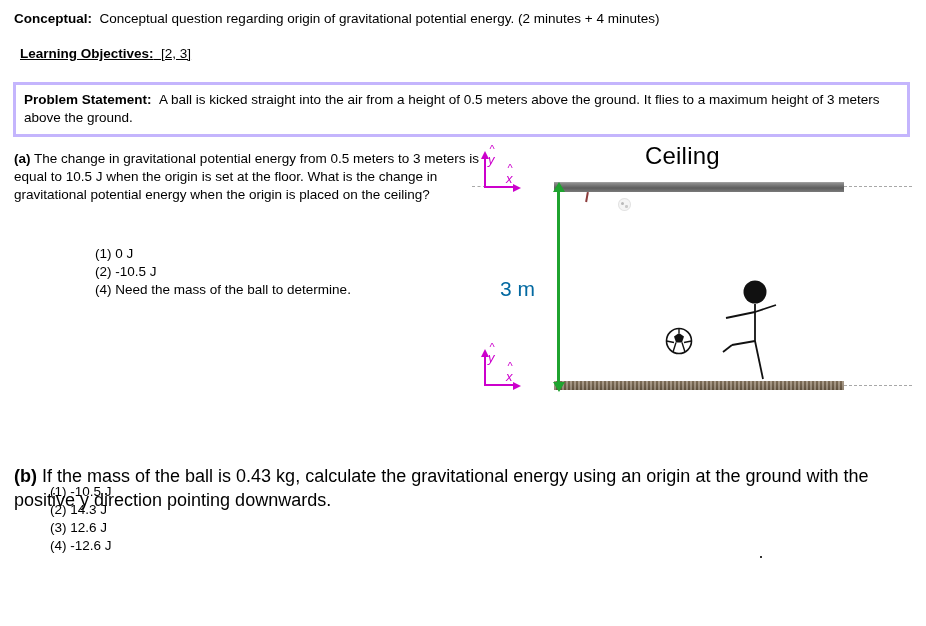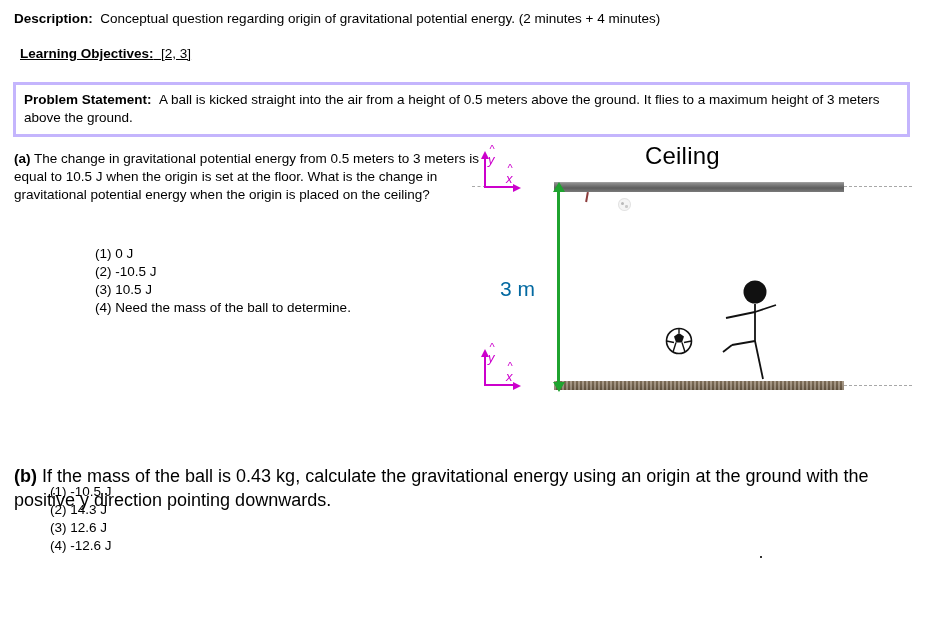--- a/index.html
+++ b/index.html
@@ -283,21 +283,21 @@
     height: 2px;
     background: #333;
   }
 </style>
 </head>
 <body>
 
 <div class="page">
 
   <div class="line-desc">
-    <span class="bold">Description:</span>
+    <span class="bold">Conceptual:</span>
     &nbsp;<span>Conceptual question regarding origin of gravitational potential energy.  (2 minutes + 4 minutes)</span>
   </div>
 
   <div class="line-obj">
     <span class="bold">Learning Objectives:</span>
     &nbsp;<span>[2, 3]</span>
   </div>
 
   <div class="problem-box">
     <span class="bold">Problem Statement:</span>
@@ -305,21 +305,20 @@
   </div>
 
   <div class="part-a-text">
     <span class="bold">(a)</span>
     <span>The change in gravitational potential energy from 0.5 meters to 3 meters is equal to 10.5 J when the origin is set at the floor.  What is the change in gravitational potential energy when the origin is placed on the ceiling?</span>
   </div>
 
   <div class="choices-a">
     <div>(1)  0 J</div>
     <div>(2)  -10.5 J</div>
-    <div>(3)  10.5 J</div>
     <div>(4)  Need the mass of the ball to determine.</div>
   </div>
 
   <div class="part-b-text">
     <span class="bold">(b)</span>
     <span>If the mass of the ball is 0.43 kg, calculate the gravitational energy using an origin at the ground with the positive y direction pointing downwards.</span>
   </div>
 
   <div class="choices-b">
     <div>(1)  -10.5 J</div>

